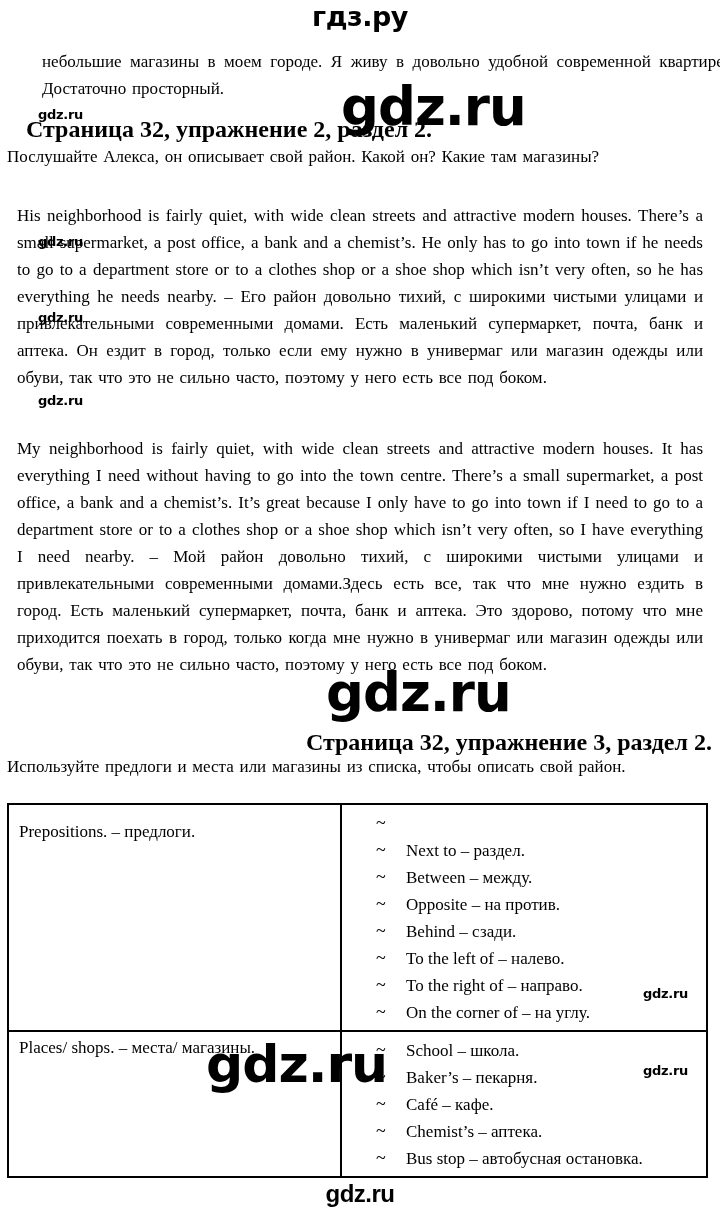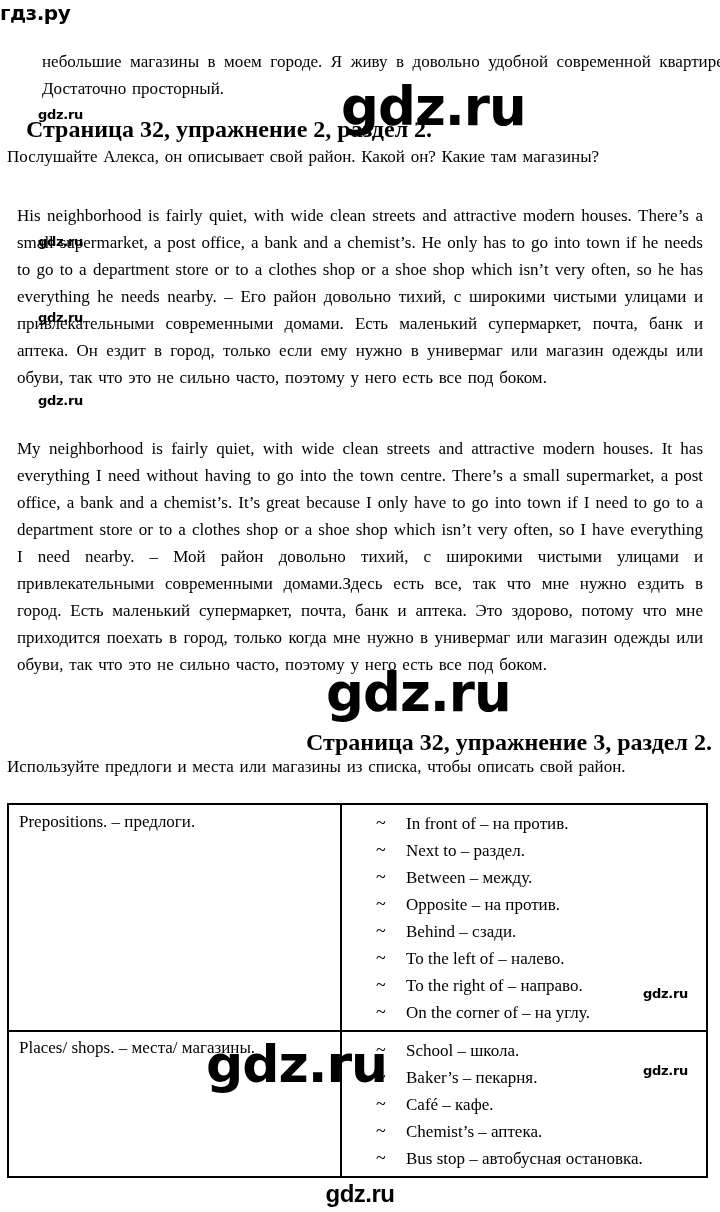--- a/index.html
+++ b/index.html
@@ -2,23 +2,23 @@
 <html><head>
 <meta charset="utf-8">
 <style>
   html,body{margin:0;padding:0;}
   body{
     width:720px;height:1212px;background:#ffffff;color:#000;
     font-family:"Liberation Serif","DejaVu Serif",serif;
     position:relative;overflow:hidden;
   }
   .hdr-logo{
-    position:absolute;top:1px;left:0;width:720px;text-align:left;
+    position:absolute;top:1px;left:0;width:720px;text-align:center;
     font-family:"DejaVu Sans","Liberation Sans",sans-serif;
-    font-weight:bold;font-size:20px;letter-spacing:-0.5px;
+    font-weight:bold;font-size:27px;letter-spacing:-0.5px;
   }
   .para{
     position:absolute;left:17px;width:686px;
     font-size:17px;line-height:27px;text-align:justify;word-spacing:1.5px;
   }
   .heading{
     position:absolute;left:26px;width:686px;
     font-size:24px;font-weight:bold;line-height:27px;
   }
   .task{
@@ -37,21 +37,21 @@
     font-weight:bold;font-size:13px;letter-spacing:-0.3px;line-height:1;
     white-space:nowrap;
   }
   .tbl{
     position:absolute;left:7px;top:803px;width:697px;
     border:2px solid #000;
     display:grid;grid-template-columns:333px 1fr;
     background:#fff;
   }
   .cell{font-size:17px;line-height:27px;}
-  .cell-left{border-right:2px solid #000;padding:3px 10px 3px 10px;}
+  .cell-left{border-right:2px solid #000;padding:13px 10px 3px 10px;}
   .row1{border-bottom:2px solid #000;}
   .cell-right{padding:5px 6px 4px 34px;}
   .row2.cell-left{padding-top:2px;}
   .t-item{display:flex;align-items:baseline;}
   .tilde{width:30px;flex:0 0 30px;font-size:18px;}
   .ftr-logo{
     position:absolute;top:1180px;left:0;width:720px;text-align:center;
     font-family:"Liberation Sans","DejaVu Sans",sans-serif;
     font-weight:bold;font-size:24px;letter-spacing:-0.5px;
   }
@@ -75,21 +75,20 @@
 
 <div class="task" style="top:753px;">Используйте предлоги и места или магазины из списка, чтобы описать свой район.</div>
 
 <div class="tbl">
   <div class="cell cell-left row1">
     <span>Prepositions. – предлоги.</span>
   </div>
   <div class="cell cell-right row1">
     <div class="t-item">
         <span class="tilde">~</span>
-        <span>In front of – на против.</span>
       </div>
     <div class="t-item">
         <span class="tilde">~</span>
         <span>Next to – раздел.</span>
       </div>
     <div class="t-item">
         <span class="tilde">~</span>
         <span>Between – между.</span>
       </div>
     <div class="t-item">

